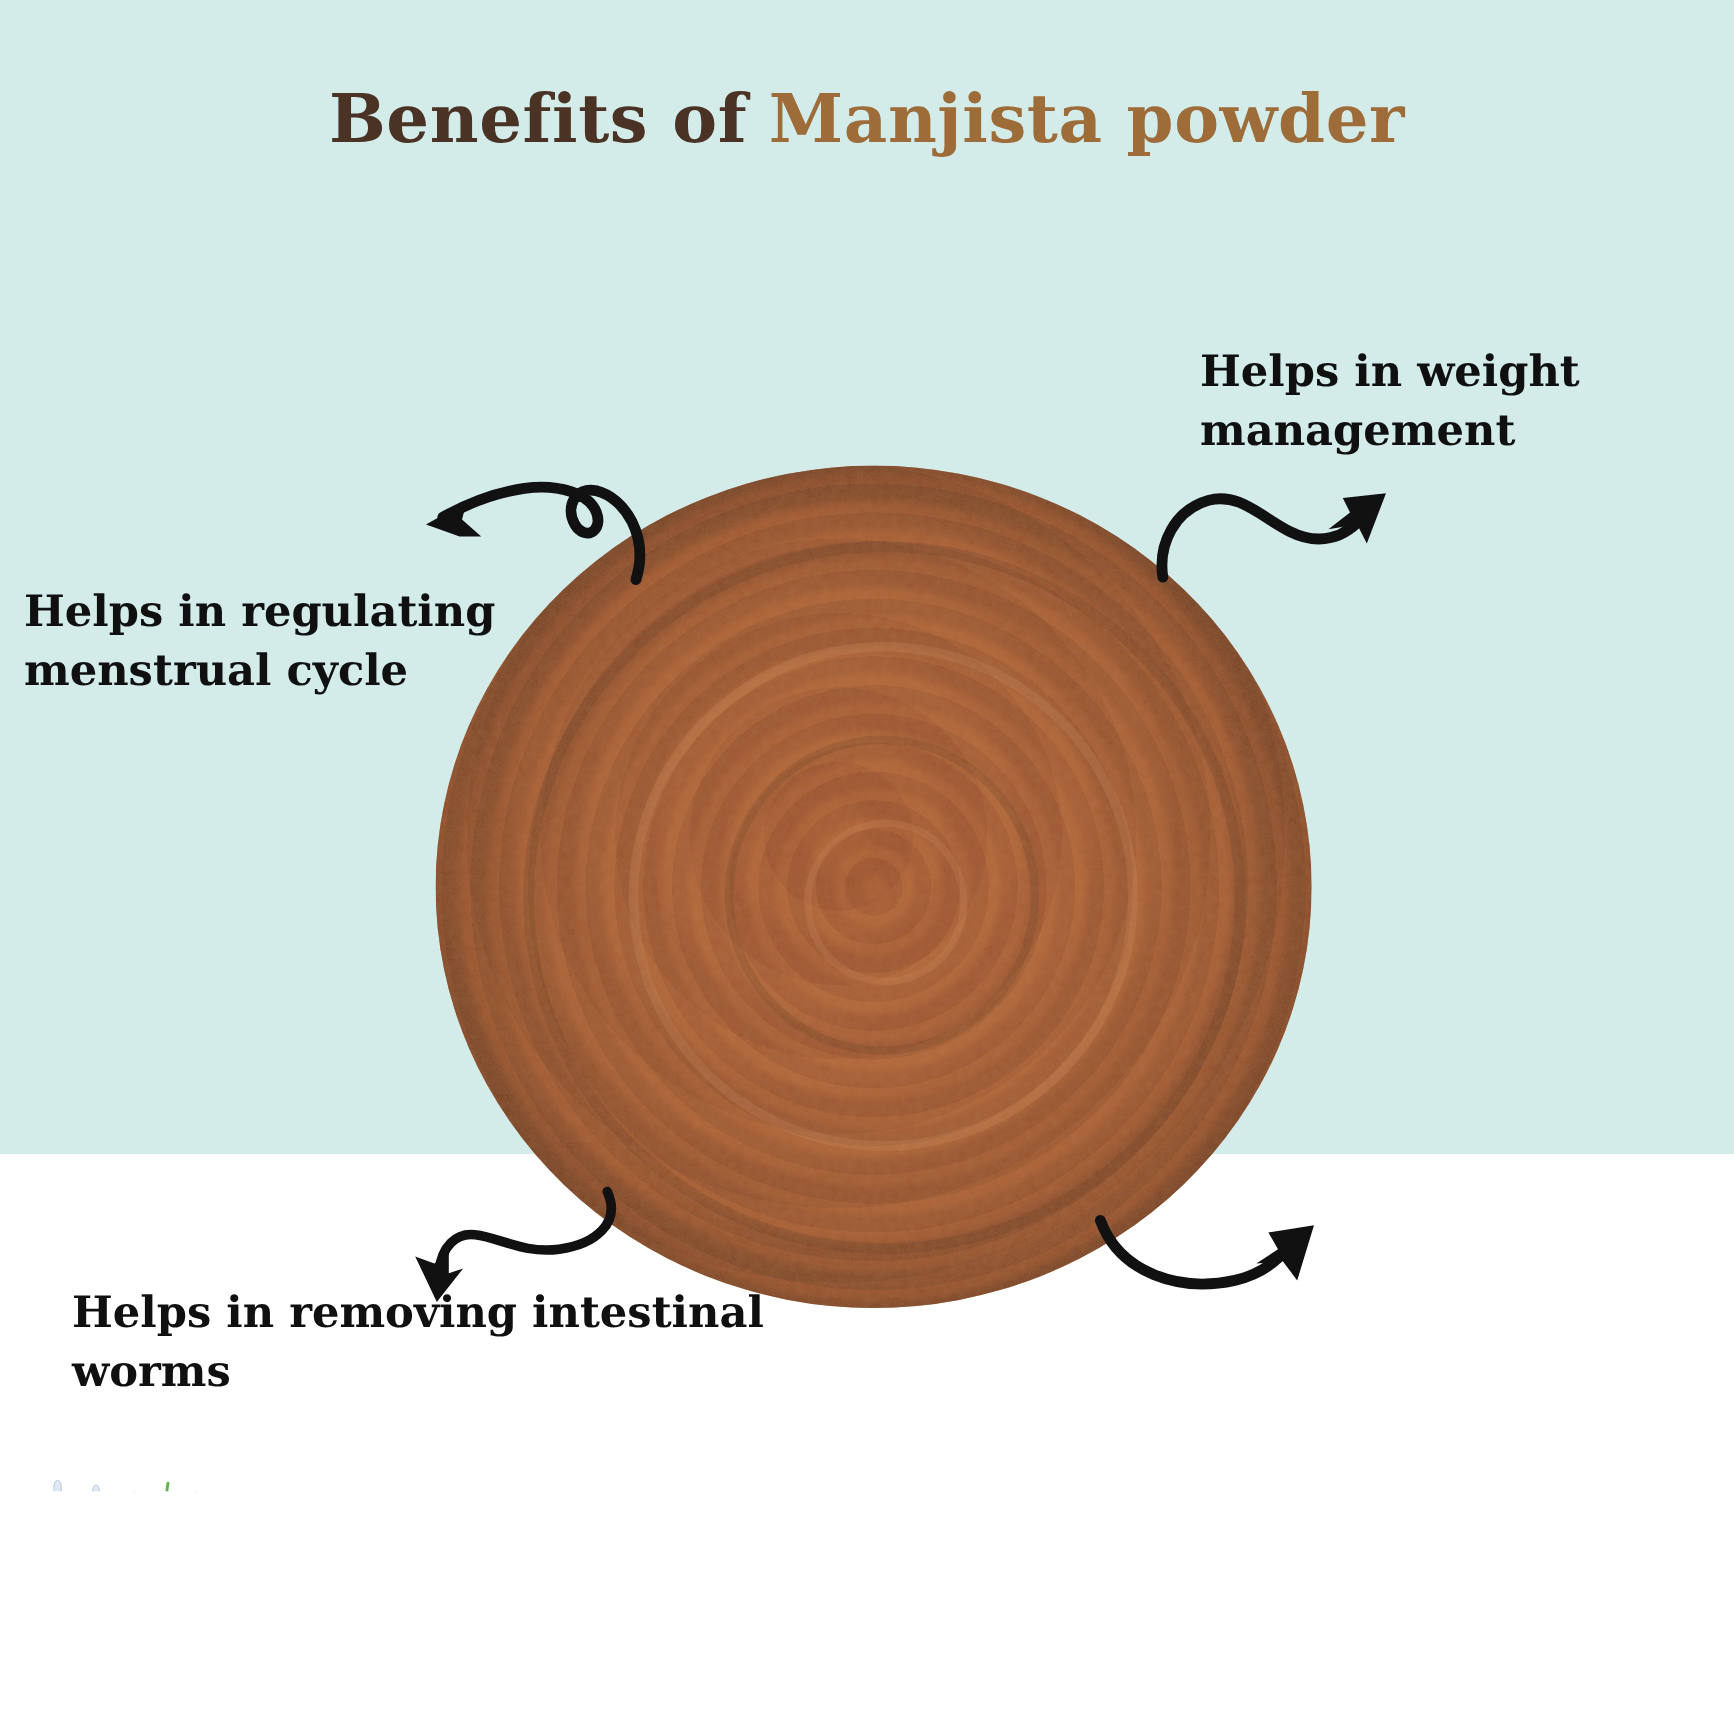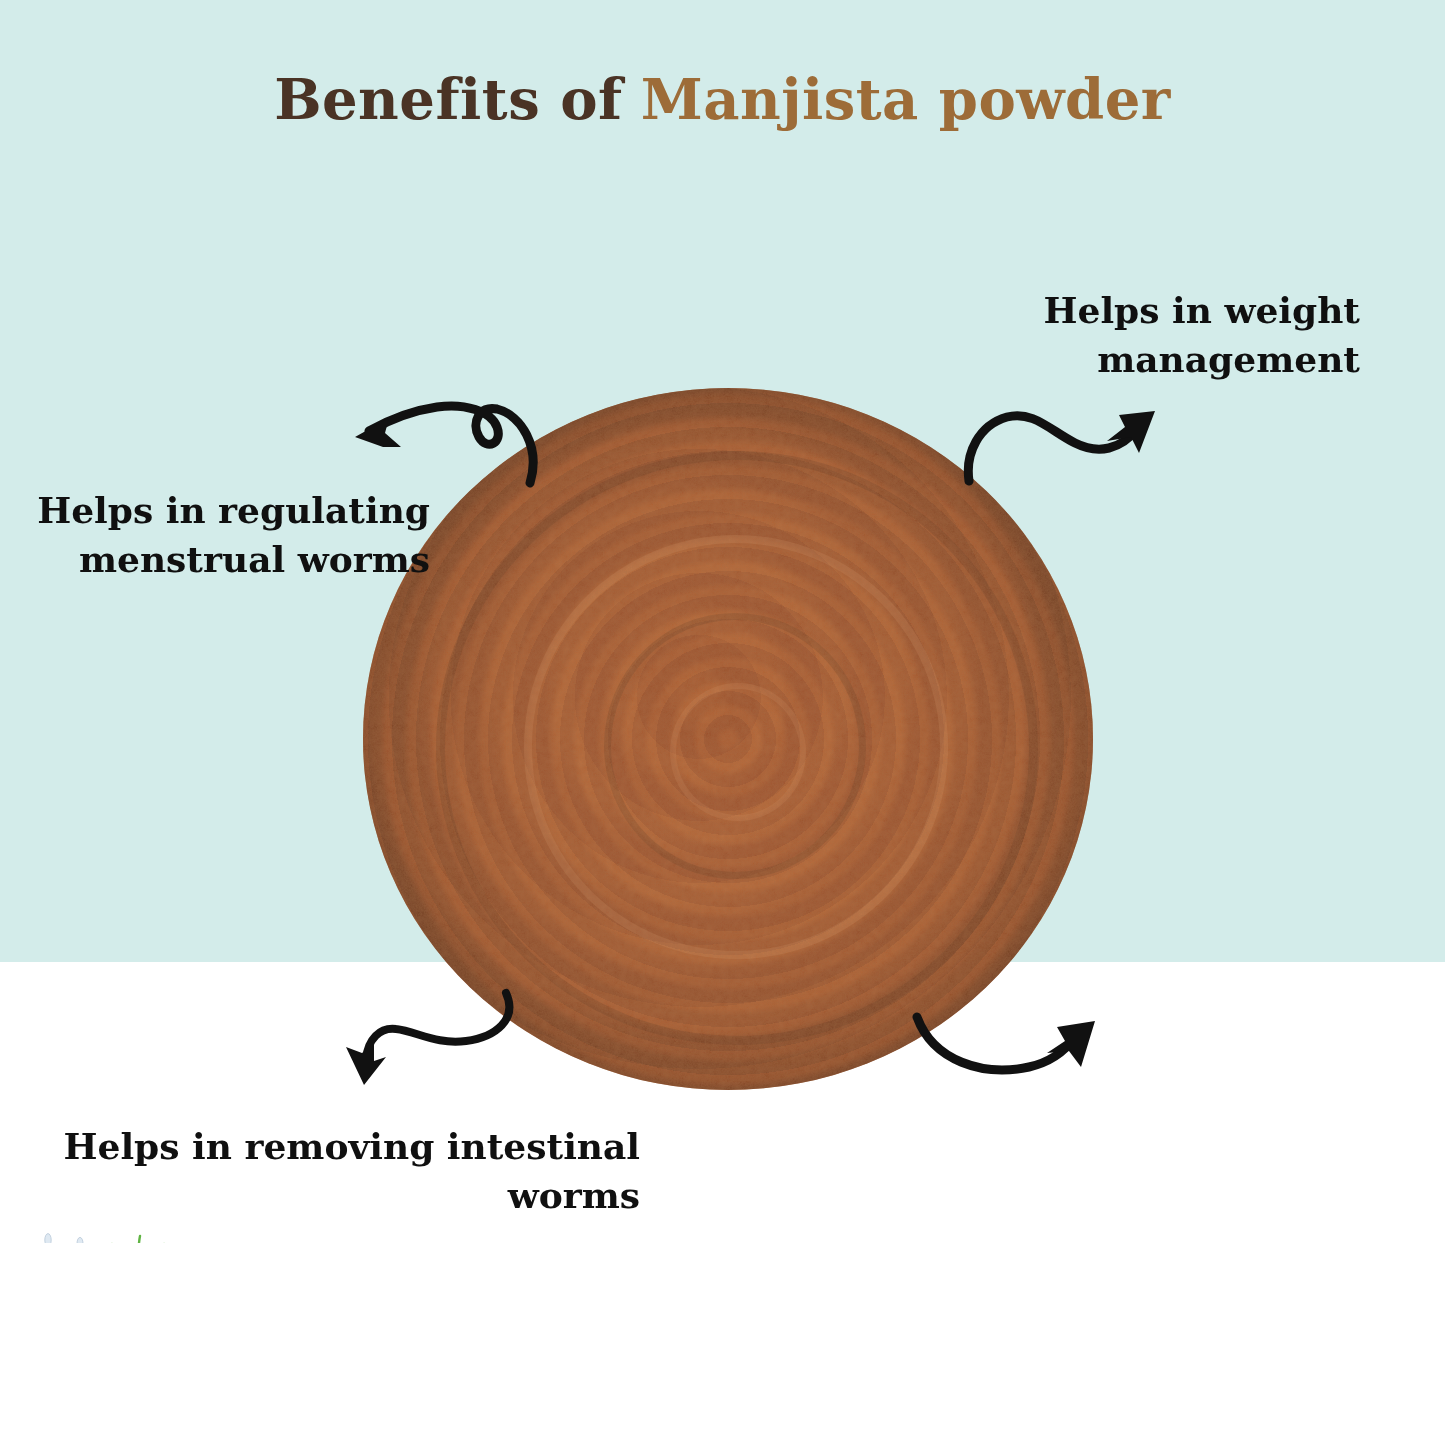--- a/index.html
+++ b/index.html
@@ -106,26 +106,26 @@
   .r4 { left: 42%; top: 42%; width: 17%; height: 18%; border-width: 6px; border-color: rgba(255,190,140,0.14); }
 
   
   .benefit {
     position: absolute;
     font-family: "DejaVu Serif", "Liberation Serif", serif;
     font-weight: 700;
     font-size: 36px;
     line-height: 1.35;
     color: #101010;
-    text-align: right;
+    text-align: left;
   }
   .b-weight      { left: 1000px; top: 286px;  width: 360px; }
   .b-menstrual   { left: 20px;   top: 486px;  width: 410px; }
   .b-healing     { left: 1040px; top: 935px;  width: 370px; }
-  .b-worms       { left: 60px;   top: 1122px; width: 580px; }
+  .b-worms       { left: 60px;   top: 1070px; width: 580px; }
 
   
   .arrow-svg {
     position: absolute;
     overflow: visible;
     pointer-events: none;
   }
   .arrow-svg path,
   .arrow-svg polygon {
     fill: none;
@@ -203,21 +203,21 @@
     <path d="M166 8 C 178 34, 156 52, 126 56 C 96 60, 76 46, 56 44 C 40 42, 28 54, 26 74" stroke-width="8" stroke-linecap="round" stroke-linejoin="round"></path>
     <polygon class="head" points="24,100 6,62 22,68 34,58 34,76 46,72"></polygon>
   </svg>
 
   <svg class="arrow-svg a-botright" viewBox="0 0 210 95">
     <path d="M12 22 C 28 66, 78 82, 124 72 C 146 67, 160 56, 170 42" stroke-width="9" stroke-linecap="round" stroke-linejoin="round"></path>
     <polygon class="head" points="190,26 176,72 164,56 142,58 160,46 152,32"></polygon>
   </svg>
 
   <div class="benefit b-weight">Helps in weight management</div>
-  <div class="benefit b-menstrual">Helps in regulating menstrual worms</div>
+  <div class="benefit b-menstrual">Helps in regulating menstrual cycle</div>
   <div class="benefit b-worms">Helps in removing intestinal worms</div>
 
   <svg class="herbal" viewBox="0 0 236 213">
     <defs>
       <linearGradient id="glass1" x1="0" y1="0" x2="1" y2="1">
         <stop offset="0%" stop-color="#e9f5f4"></stop>
         <stop offset="55%" stop-color="#cfe6e6"></stop>
         <stop offset="100%" stop-color="#b9d8da"></stop>
       </linearGradient>
       <linearGradient id="glass2" x1="0" y1="0" x2="1" y2="1">

